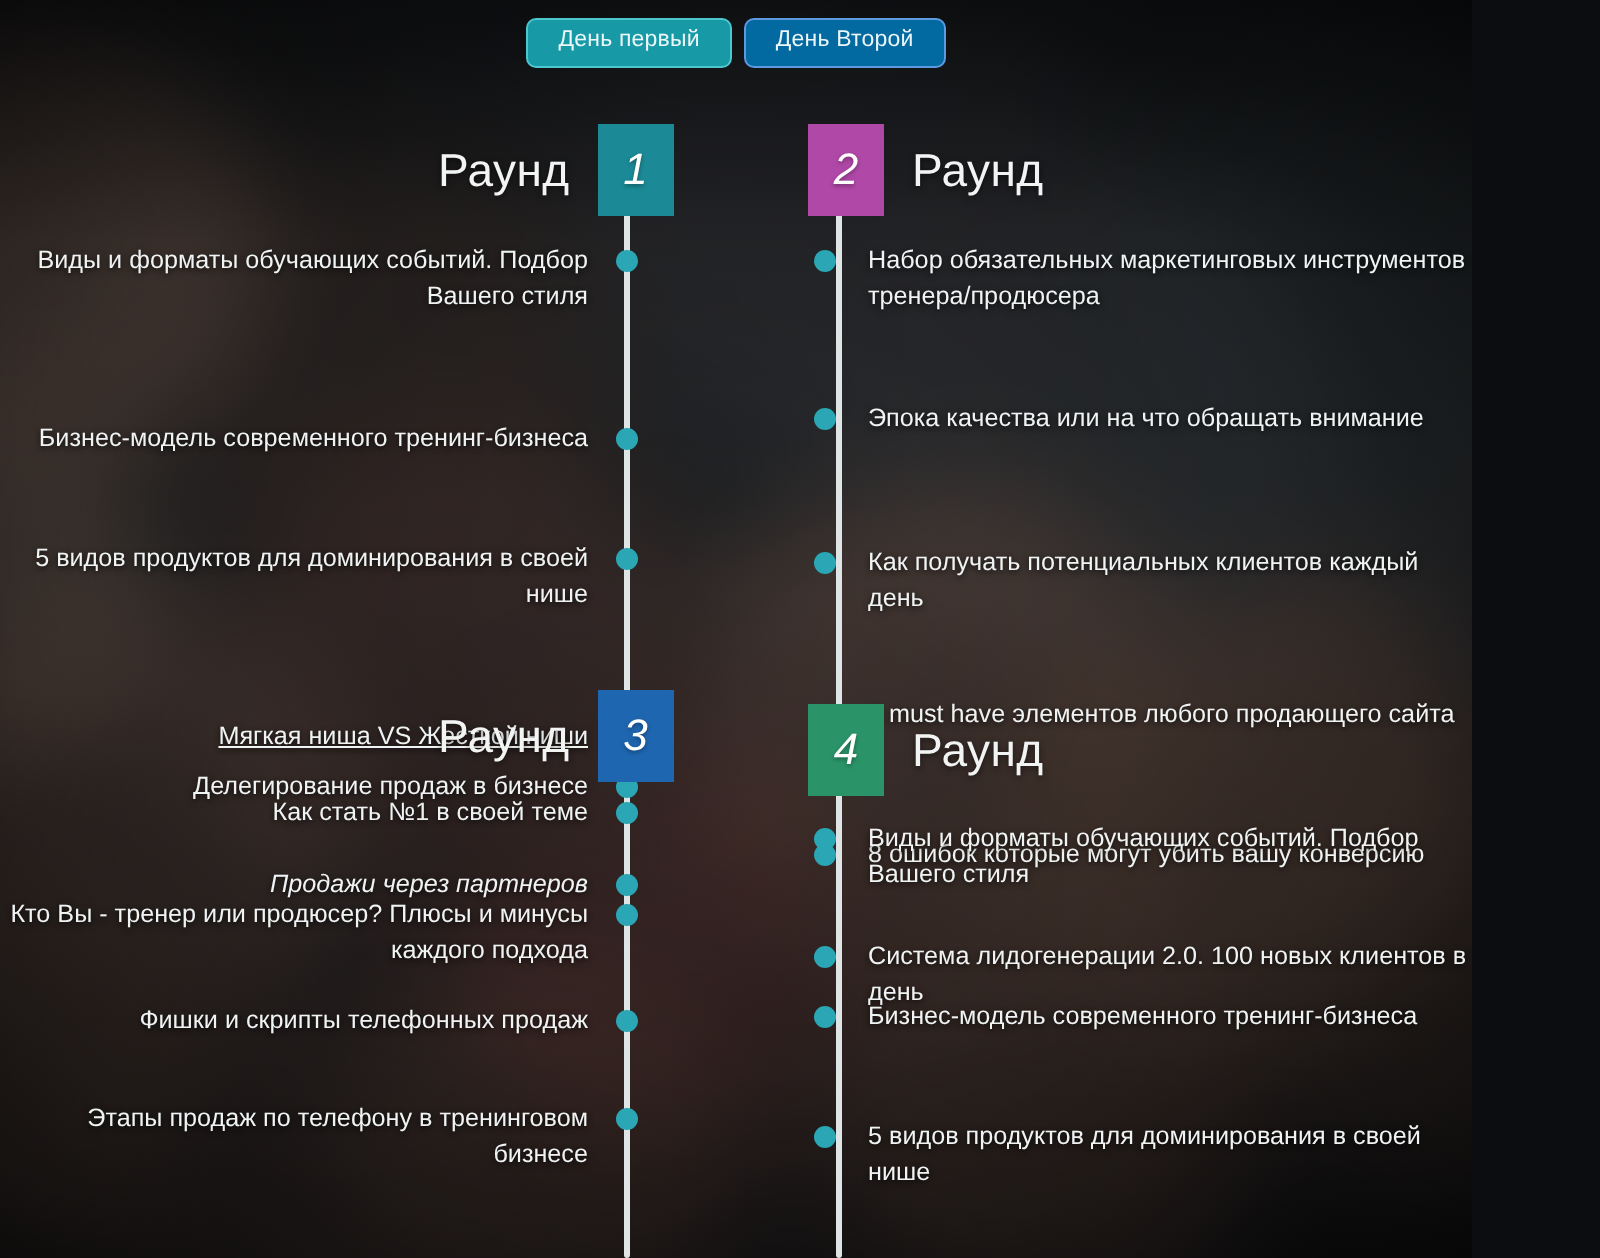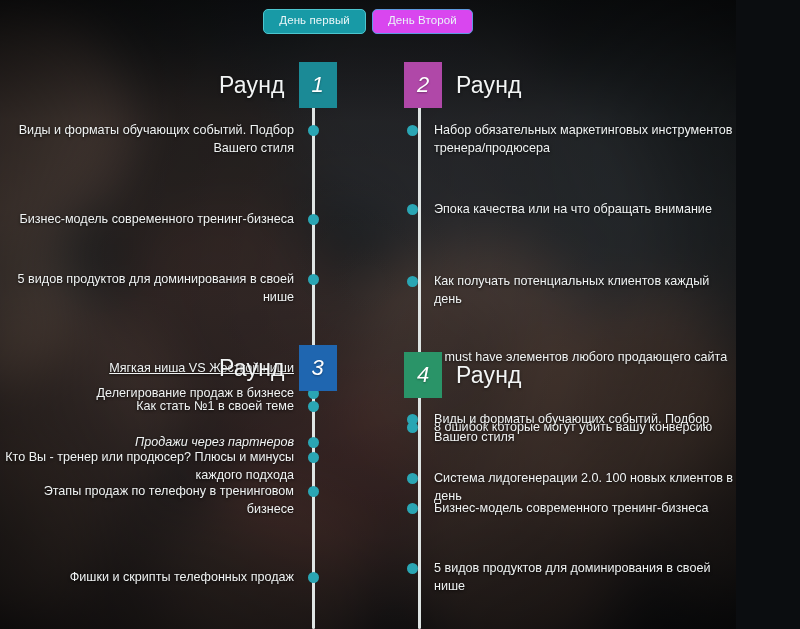--- a/index.html
+++ b/index.html
@@ -159,21 +159,21 @@
 </head>
 <body>
 
 <div id="stage">
 
   <div id="bg"></div>
   <div id="vignette"></div>
 
   <div id="tabs">
     <div class="tab teal" style="background: rgb(24, 154, 166);">День первый</div>
-    <div class="tab blue" style="background: #d946ef;">День Второй</div>
+    <div class="tab blue" style="background: #0369a1;">День Второй</div>
   </div>
 
   <div class="spine" id="spine-left-a"></div>
   <div class="spine" id="spine-left-b"></div>
   <div class="spine" id="spine-right-a"></div>
   <div class="spine" id="spine-right-b"></div>
 
   <div class="round" id="round-1">
     <span class="word">Раунд</span>
     <span class="badge" id="badge-1" style="background: rgb(27, 138, 150);">1</span>
@@ -206,22 +206,22 @@
       <div class="item"><span class="dot" style="background: rgb(42, 166, 180);"></span><span>Набор обязательных маркетинговых инструментов тренера/продюсера</span></div>
       <div class="item" style="margin-top: 43px;"><span class="dot" style="background: rgb(42, 166, 180);"></span><span>Эпока качества или на что обращать внимание</span></div>
       <div class="item" style="margin-top: 54px;"><span class="dot" style="background: rgb(42, 166, 180);"></span><span>Как получать потенциальных клиентов каждый день</span></div>
       <div class="item" style="margin-top: 40px;"><span class="dot" style="background: rgb(42, 166, 180);"></span><span>5 must have элементов любого продающего сайта</span></div>
       <div class="item" style="margin-top: 52px;"><span class="dot" style="background: rgb(42, 166, 180);"></span><span>8 ошибок которые могут убить вашу конверсию</span></div>
       <div class="item" style="margin-top: 33px;"><span class="dot" style="background: rgb(42, 166, 180);"></span><span>Система лидогенерации 2.0. 100 новых клиентов в день</span></div>
     </div>
   <div class="col col-left" id="list-3">
       <div class="item"><span class="dot" style="background: rgb(42, 166, 180);"></span><span>Делегирование продаж в бизнесе</span></div>
       <div class="item" style="margin-top: 31px; font-style: italic;"><span class="dot" style="background: rgb(42, 166, 180);"></span><span>Продажи через партнеров</span></div>
+      <div class="item" style="margin-top: 50px;"><span class="dot" style="background: rgb(42, 166, 180);"></span><span>Фишки и скрипты телефонных продаж</span></div>
       <div class="item" style="margin-top: 31px;"><span class="dot" style="background: rgb(42, 166, 180);"></span><span>Этапы продаж по телефону в тренинговом бизнесе</span></div>
-      <div class="item" style="margin-top: 50px;"><span class="dot" style="background: rgb(42, 166, 180);"></span><span>Фишки и скрипты телефонных продаж</span></div>
     </div>
   <div class="col col-right" id="list-4">
       <div class="item"><span class="dot" style="background: rgb(42, 166, 180);"></span><span>Виды и форматы обучающих событий. Подбор Вашего стиля</span></div>
       <div class="item" style="margin-top: 53px;"><span class="dot" style="background: rgb(42, 166, 180);"></span><span>Бизнес-модель современного тренинг-бизнеса</span></div>
       <div class="item" style="margin-top: 42px;"><span class="dot" style="background: rgb(42, 166, 180);"></span><span>5 видов продуктов для доминирования в своей нише</span></div>
     </div>
 
 </div>
 
 </body></html>

